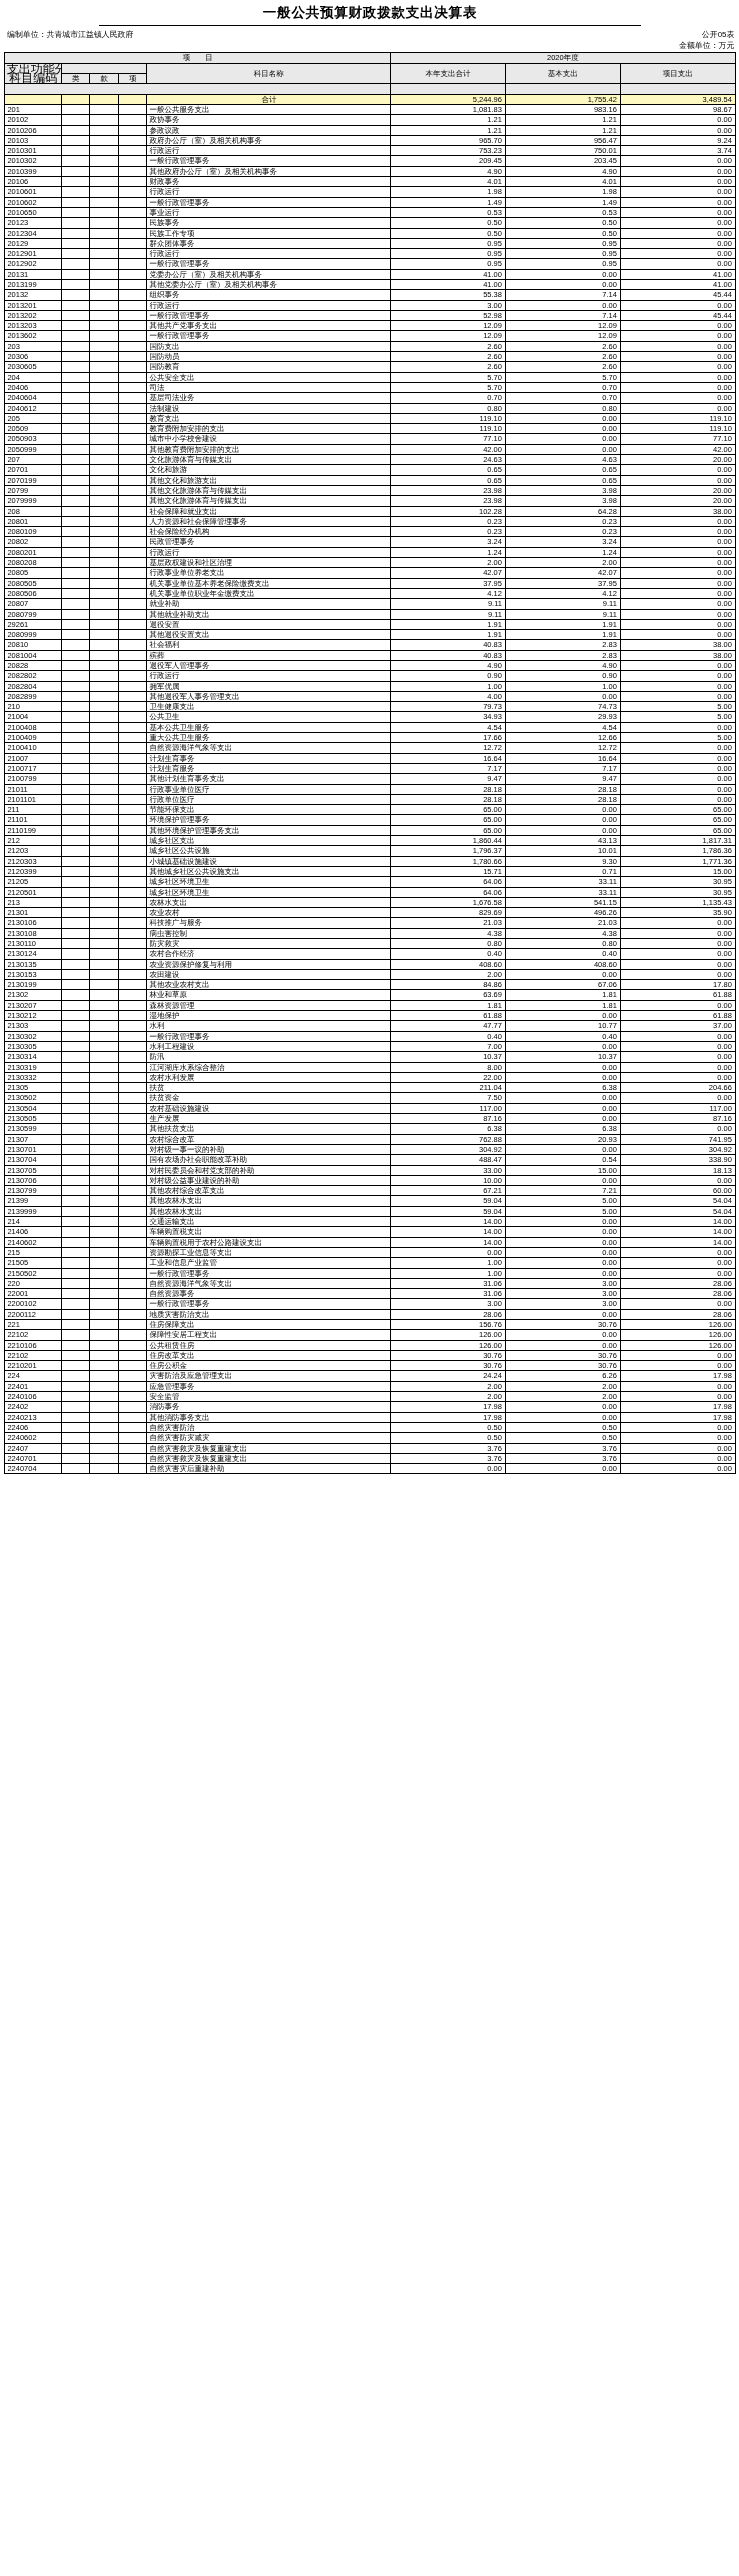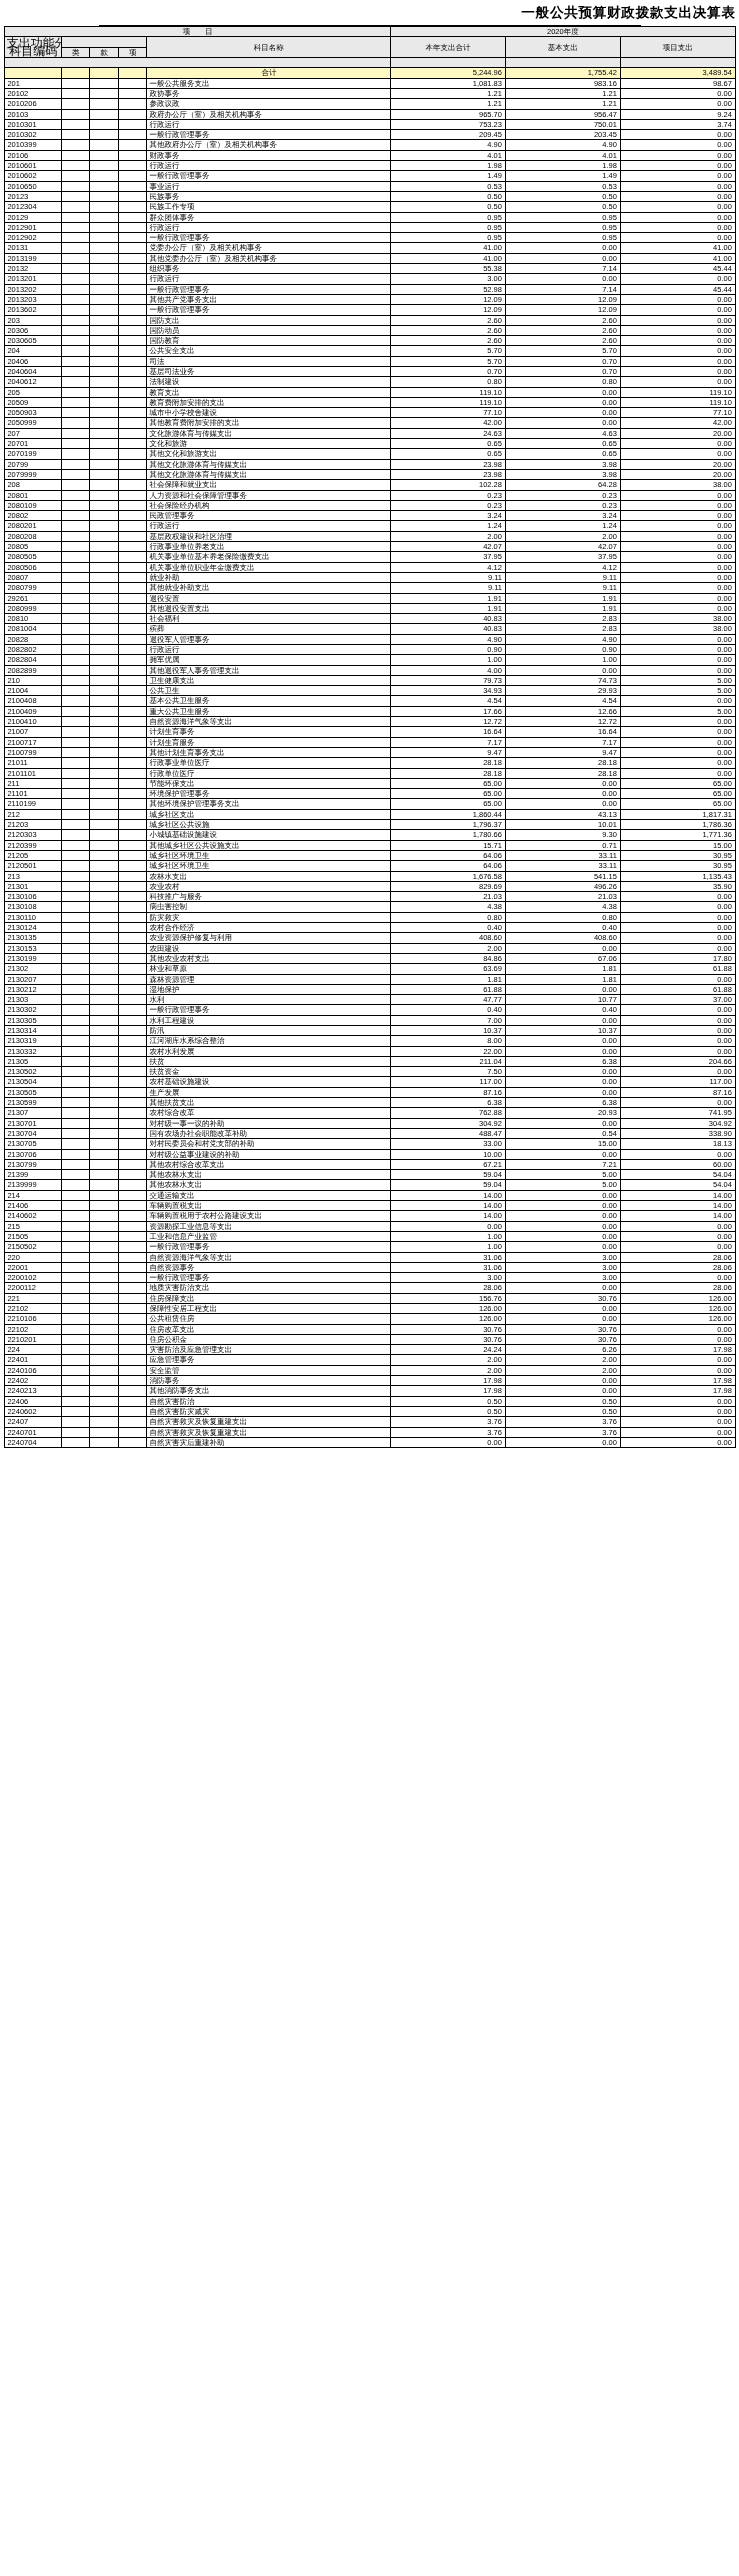--- a/index.html
+++ b/index.html
@@ -1,18 +1,18 @@
 <!DOCTYPE html>
 <html style="font-size:11.4px"><head>
 <meta charset="utf-8">
 <style>
   html,body{margin:0;padding:0;background:#ffffff;}
   body{font-family:"Liberation Sans","DejaVu Sans",sans-serif;color:#000;}
   .page{width:740px;min-height:2576px;position:relative;box-sizing:border-box;padding:0 4.3px;}
-  .title{text-align:right;font-size:13.6px;font-weight:bold;letter-spacing:0.7px;padding-top:4.3px;padding-bottom:2.9px;}
+  .title{text-align:center;font-size:13.6px;font-weight:bold;letter-spacing:0.7px;padding-top:4.3px;padding-bottom:2.9px;}
   .title-underline{border-bottom:1.4px solid #000;width:74%;margin:0 auto;}
   .meta{display:flex;justify-content:space-between;font-size:7.9px;padding:2.9px 1.4px 1.4px 1.4px;}
   .meta .left{padding-left:1.4px;}
   .meta .right{padding-right:1.4px;}
   table{border-collapse:collapse;width:100%;table-layout:fixed;font-size:7.5px;padding-left:42px;}
   th,td{border:0.7px solid #000;padding:0 1.4px;height:9.3px;line-height:9.3px;overflow:hidden;white-space:nowrap;}
   thead th{background:#e9e9e9;font-weight:normal;text-align:center;}
   .col-code{width:37px;}
   .col-cls{width:18.6px;}
   .col-kuan{width:18.6px;}
@@ -28,20 +28,27 @@
   .hdr-left{font-size:12px;line-height:8.6px;text-align:center;}
 </style>
 </head>
 <body>
 
 <div class="page">
 
   <div class="title">一般公共预算财政拨款支出决算表</div>
   <div class="title-underline"></div>
 
+  <div class="meta">
+    <div class="left">编制单位：共青城市江益镇人民政府</div>
+    <div style="text-align: right;">
+        <div>公开05表</div>
+        <div>金额单位：万元</div>
+      </div>
+  </div>
 
   <table>
     <colgroup>
       <col class="col-code">
         <col class="col-cls">
         <col class="col-kuan">
         <col class="col-xiang">
       <col class="col-name">
         <col class="col-num">
         <col class="col-num">

